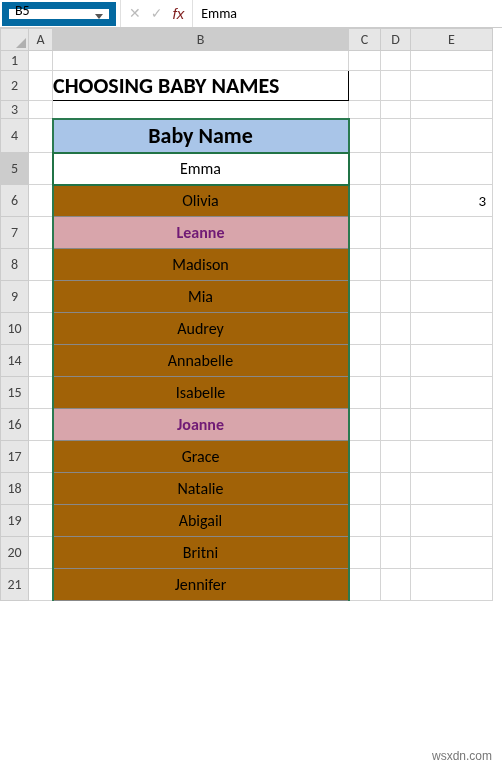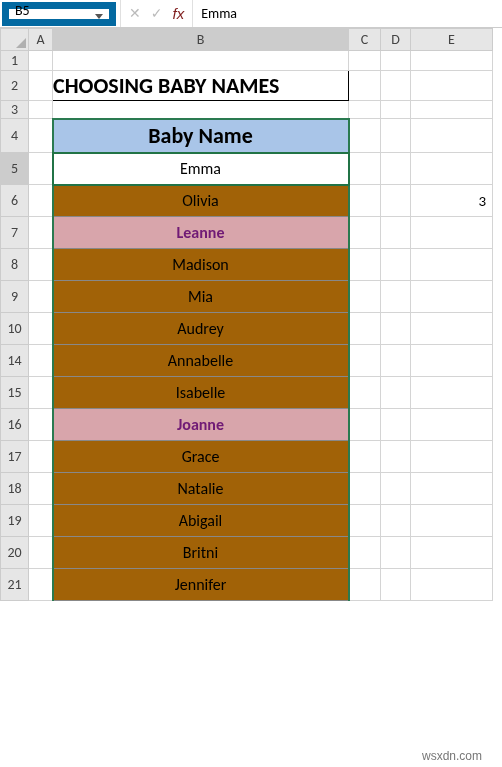--- a/index.html
+++ b/index.html
@@ -46,21 +46,21 @@
     
     .data-b { text-align: center; background: #a16207; border-bottom: 1px solid #888 !important; border-left: 2px solid #2a7a50 !important; border-right: 2px solid #2a7a50 !important; font-size: 16px; padding: 6px 0; }
     .data-b.sel { background: #fff; outline: 2px solid #217346; outline-offset: -1px; }
     .data-b.red { background: #d8a5ab; color: #701a75; font-weight: bold; }
 
     
     tr.r3 td, tr.r3 th.rowh { height: 14px; }
     tr.r2 td, tr.r2 th.rowh { height: 30px; }
     tr.r4 td, tr.r4 th.rowh { height: 34px; }
 
-    .watermark { position: absolute; bottom: 4px; right: 20px; font-size: 12px; color: #777; font-family: Arial, sans-serif; }
+    .watermark { position: absolute; bottom: 4px; right: 10px; font-size: 12px; color: #777; font-family: Arial, sans-serif; }
   </style>
 </head>
 <body>
 
 <div class="formula-bar">
   <div class="namebox">
     <span class="nb-text">B5</span>
     <span class="nb-dd"></span>
   </div>
   <div class="fb-btns">

